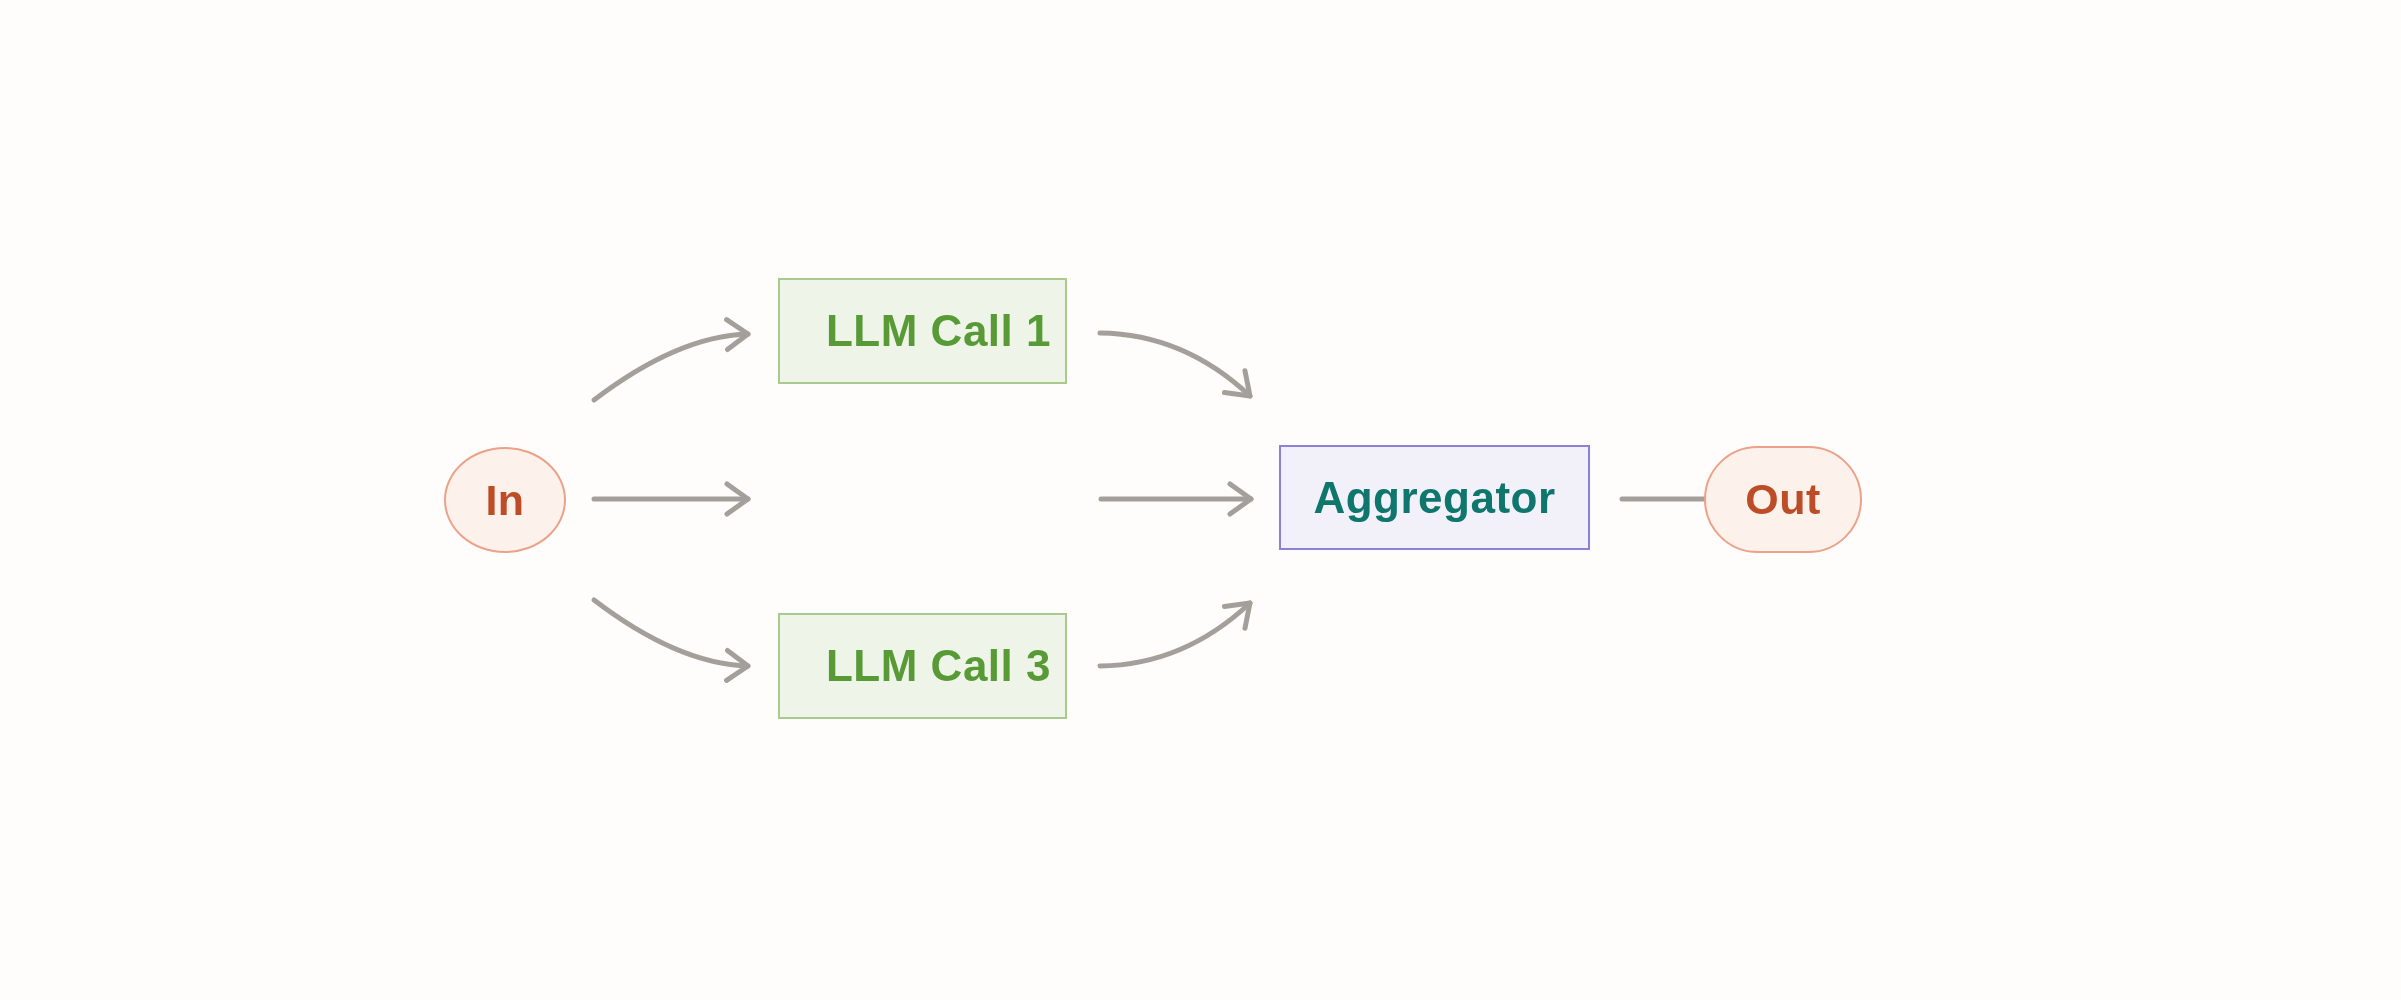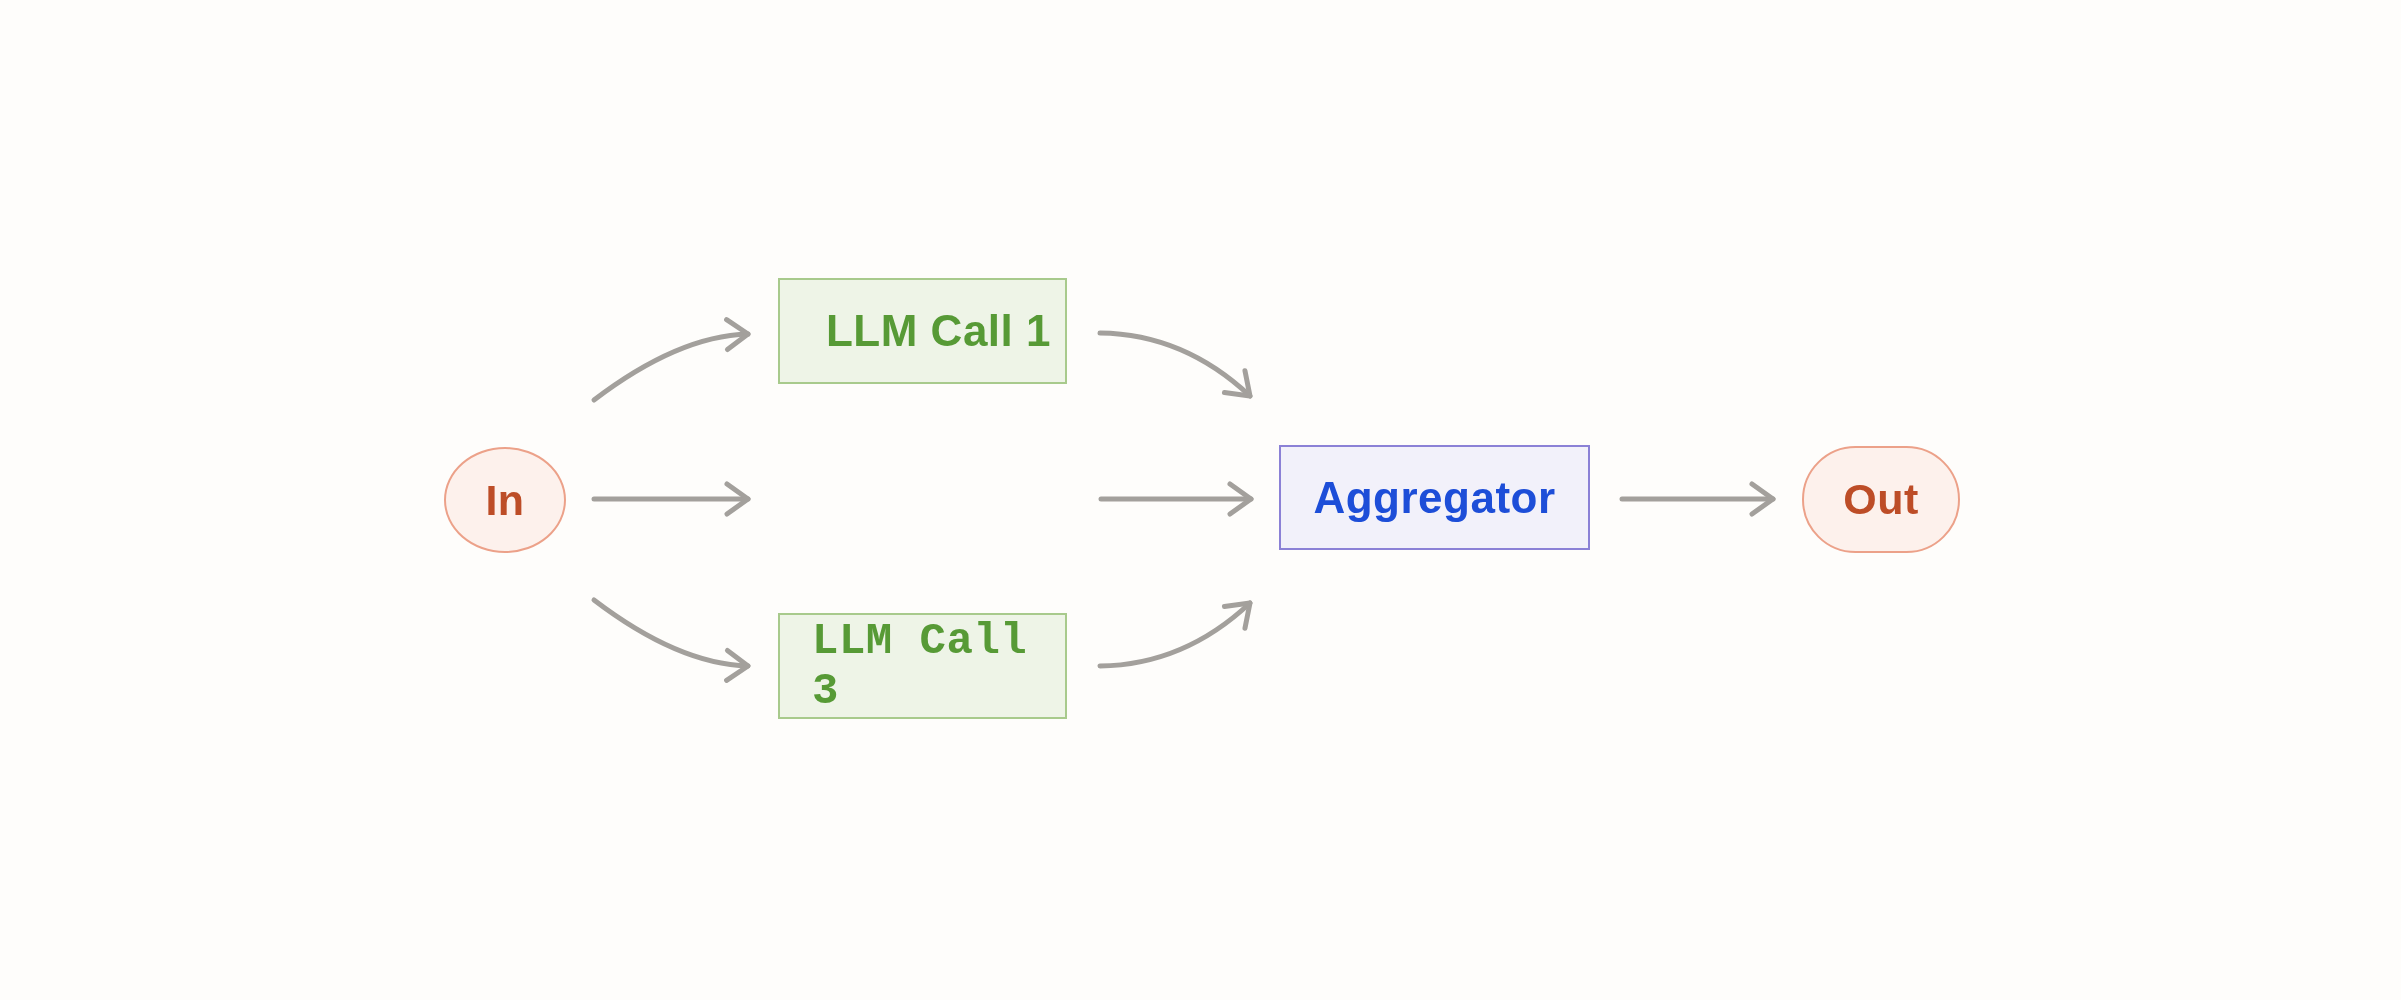--- a/index.html
+++ b/index.html
@@ -38,47 +38,47 @@
     width: 289px;
     height: 106px;
     background: #eef4e7;
     border: 2px solid #a8ca8c;
     color: #579a36;
     font-size: 44px;
     padding-left: 32px;
   }
   .llm-box.b1 { top: 278px; }
   .llm-box.b2 { top: 446px; }
-  .llm-box.b3 { top: 613px; font-family: Liberation Mono, monospace; }
+  .llm-box.b3 { top: 613px; }
   .aggregator-box {
     left: 1279px;
     top: 445px;
     width: 311px;
     height: 105px;
     background: #f2f1fa;
     border: 2px solid #8b81d6;
-    color: #1d4ed8;
+    color: #0f766e;
     font-size: 44px;
   }
   .terminal {
     background: #fdf1ec;
     border: 2px solid #eca189;
     color: #bd4d27;
     font-size: 43px;
   }
   .terminal.in {
     left: 444px;
     top: 447px;
     width: 122px;
     height: 106px;
     border-radius: 50%;
     text-align: center;
   }
   .terminal.out {
-    left: 1802px;
+    left: 1704px;
     top: 446px;
     width: 158px;
     height: 107px;
     border-radius: 54px;
   }
 </style>
 </head>
 <body>
 
 <div class="canvas">

